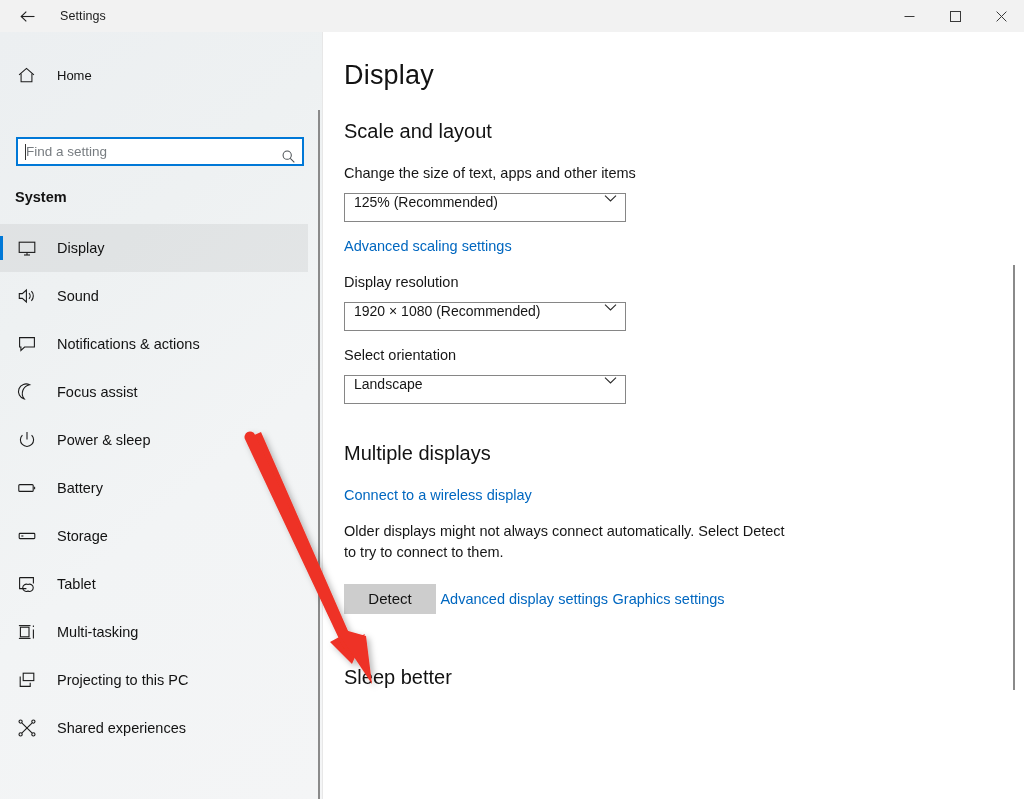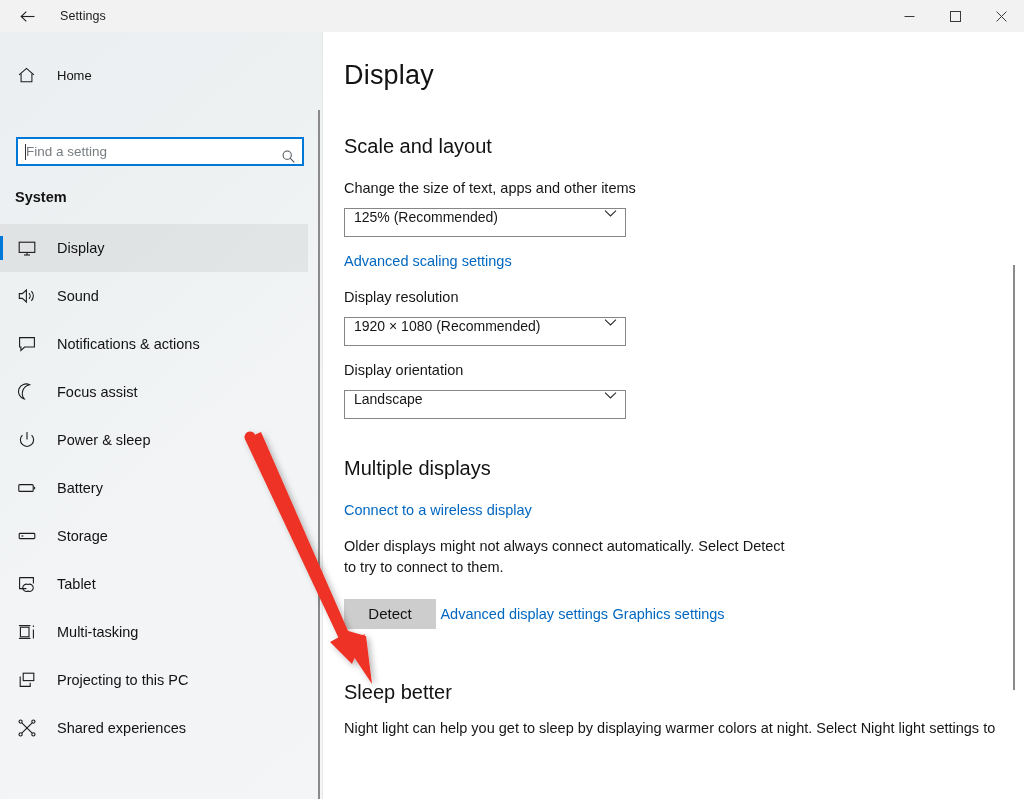--- a/index.html
+++ b/index.html
@@ -506,21 +506,21 @@
     <div id="sidebar-thumb"></div>
   </div>
 
   <div id="pane-divider"></div>
 
   <div id="main">
     <div id="content">
 
       <h1 class="page-title">Display</h1>
 
-      <h2 class="h2" style="margin-top:44px;">Scale and layout</h2>
+      <h2 class="h2" style="margin-top:29px;">Scale and layout</h2>
 
       <div class="body-text" style="margin-top:20px;">Change the size of text, apps and other items</div>
 
       <div class="combo" style="margin-top:9px;">
         <span class="combo-text">125% (Recommended)</span>
         <span class="combo-arrow">
           <svg width="13" height="9" viewBox="0 0 13 9" fill="none" stroke="currentColor" stroke-width="1.1">
             <path d="M1 1.6 L6.5 7 L12 1.6"></path>
           </svg>
         </span>
@@ -532,21 +532,21 @@
 
       <div class="combo" style="margin-top:9px;">
         <span class="combo-text">1920 × 1080 (Recommended)</span>
         <span class="combo-arrow">
           <svg width="13" height="9" viewBox="0 0 13 9" fill="none" stroke="currentColor" stroke-width="1.1">
             <path d="M1 1.6 L6.5 7 L12 1.6"></path>
           </svg>
         </span>
       </div>
 
-      <div class="body-text" style="margin-top:14px;">Display orientation</div>
+      <div class="body-text" style="margin-top:14px;">Select orientation</div>
 
       <div class="combo" style="margin-top:9px;">
         <span class="combo-text">Landscape</span>
         <span class="combo-arrow">
           <svg width="13" height="9" viewBox="0 0 13 9" fill="none" stroke="currentColor" stroke-width="1.1">
             <path d="M1 1.6 L6.5 7 L12 1.6"></path>
           </svg>
         </span>
       </div>
 
@@ -557,21 +557,20 @@
       <div class="body-text" style="margin-top:17px; width:450px;">Older displays might not always connect automatically. Select Detect to try to connect to them.</div>
 
       <button class="btn" style="margin-top:14px;">Detect</button>
 
       <div class="link" style="margin-top:28px;">Advanced display settings</div>
 
       <div class="link" style="margin-top:18px;">Graphics settings</div>
 
       <h2 class="h2" style="margin-top:52px;">Sleep better</h2>
 
-      <div class="body-text" style="margin-top:14px; width:660px;">Night light can help you get to sleep by displaying warmer colors at night. Select Night light settings to</div>
 
     </div>
   </div>
 
   <div id="main-scrollbar">
     <div id="main-thumb"></div>
   </div>
 
   <svg id="annotation" viewBox="0 0 1024 799">
     <defs>

